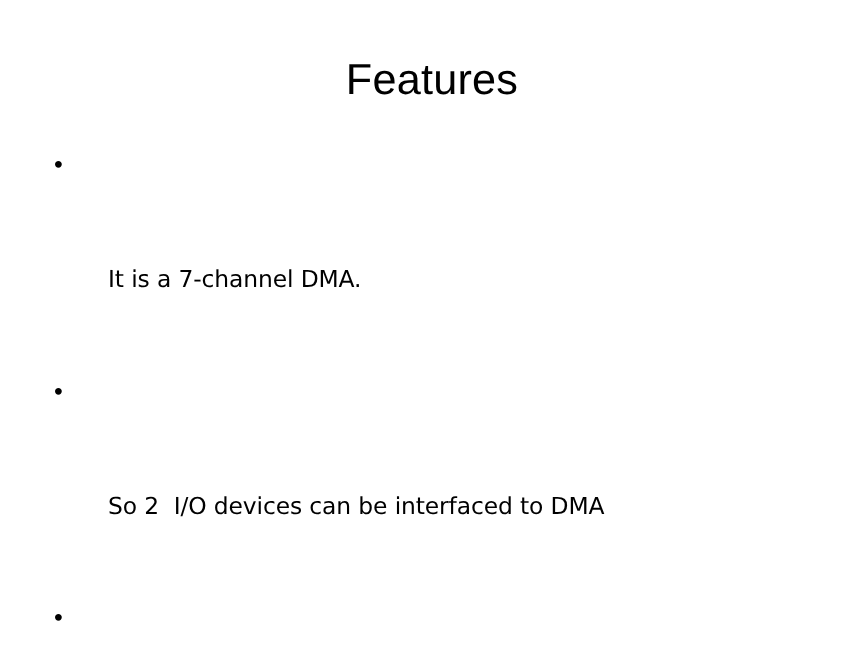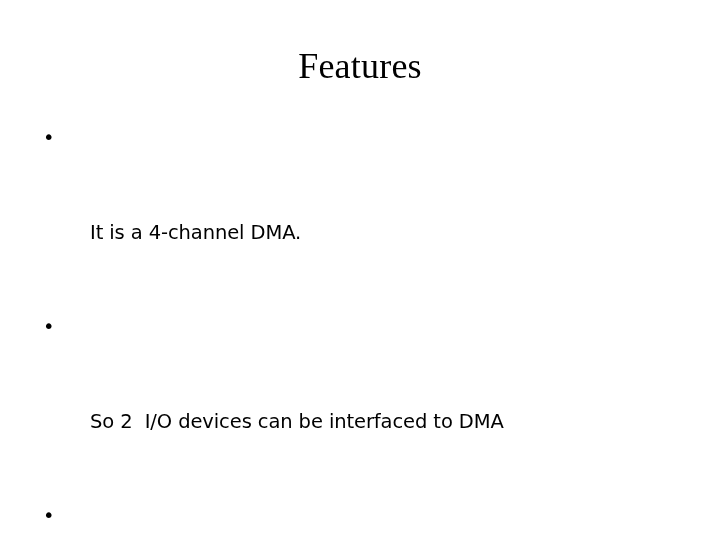--- a/index.html
+++ b/index.html
@@ -20,21 +20,21 @@
     height: 540px;
     background: #ffffff;
     box-sizing: border-box;
   }
   .slide-title {
     position: absolute;
     left: 0;
     top: 44px;
     width: 720px;
     text-align: center;
-    font-family: Liberation Serif, serif;
+    font-family: Liberation Sans, sans-serif;
     font-size: 36px;
     font-weight: normal;
     line-height: 44px;
     color: #000000;
     letter-spacing: 0.2px;
     white-space: pre;
   }
   .bullet-body {
     position: absolute;
     left: 36px;
@@ -73,21 +73,21 @@
 <body>
 
 <div class="slide">
 
   <div class="slide-title">Features</div>
 
   <div class="bullet-body">
 
     <div class="bullet-item">
       <span class="bullet-marker">•</span>
-      <span class="bullet-text">It is a 4-channel DMA.</span>
+      <span class="bullet-text">It is a 7-channel DMA.</span>
     </div>
 
     <div class="bullet-item">
       <span class="bullet-marker">•</span>
       <span class="bullet-text">So 2  I/O devices can be interfaced to DMA</span>
     </div>
 
     <div class="bullet-item">
       <span class="bullet-marker">•</span>
       

